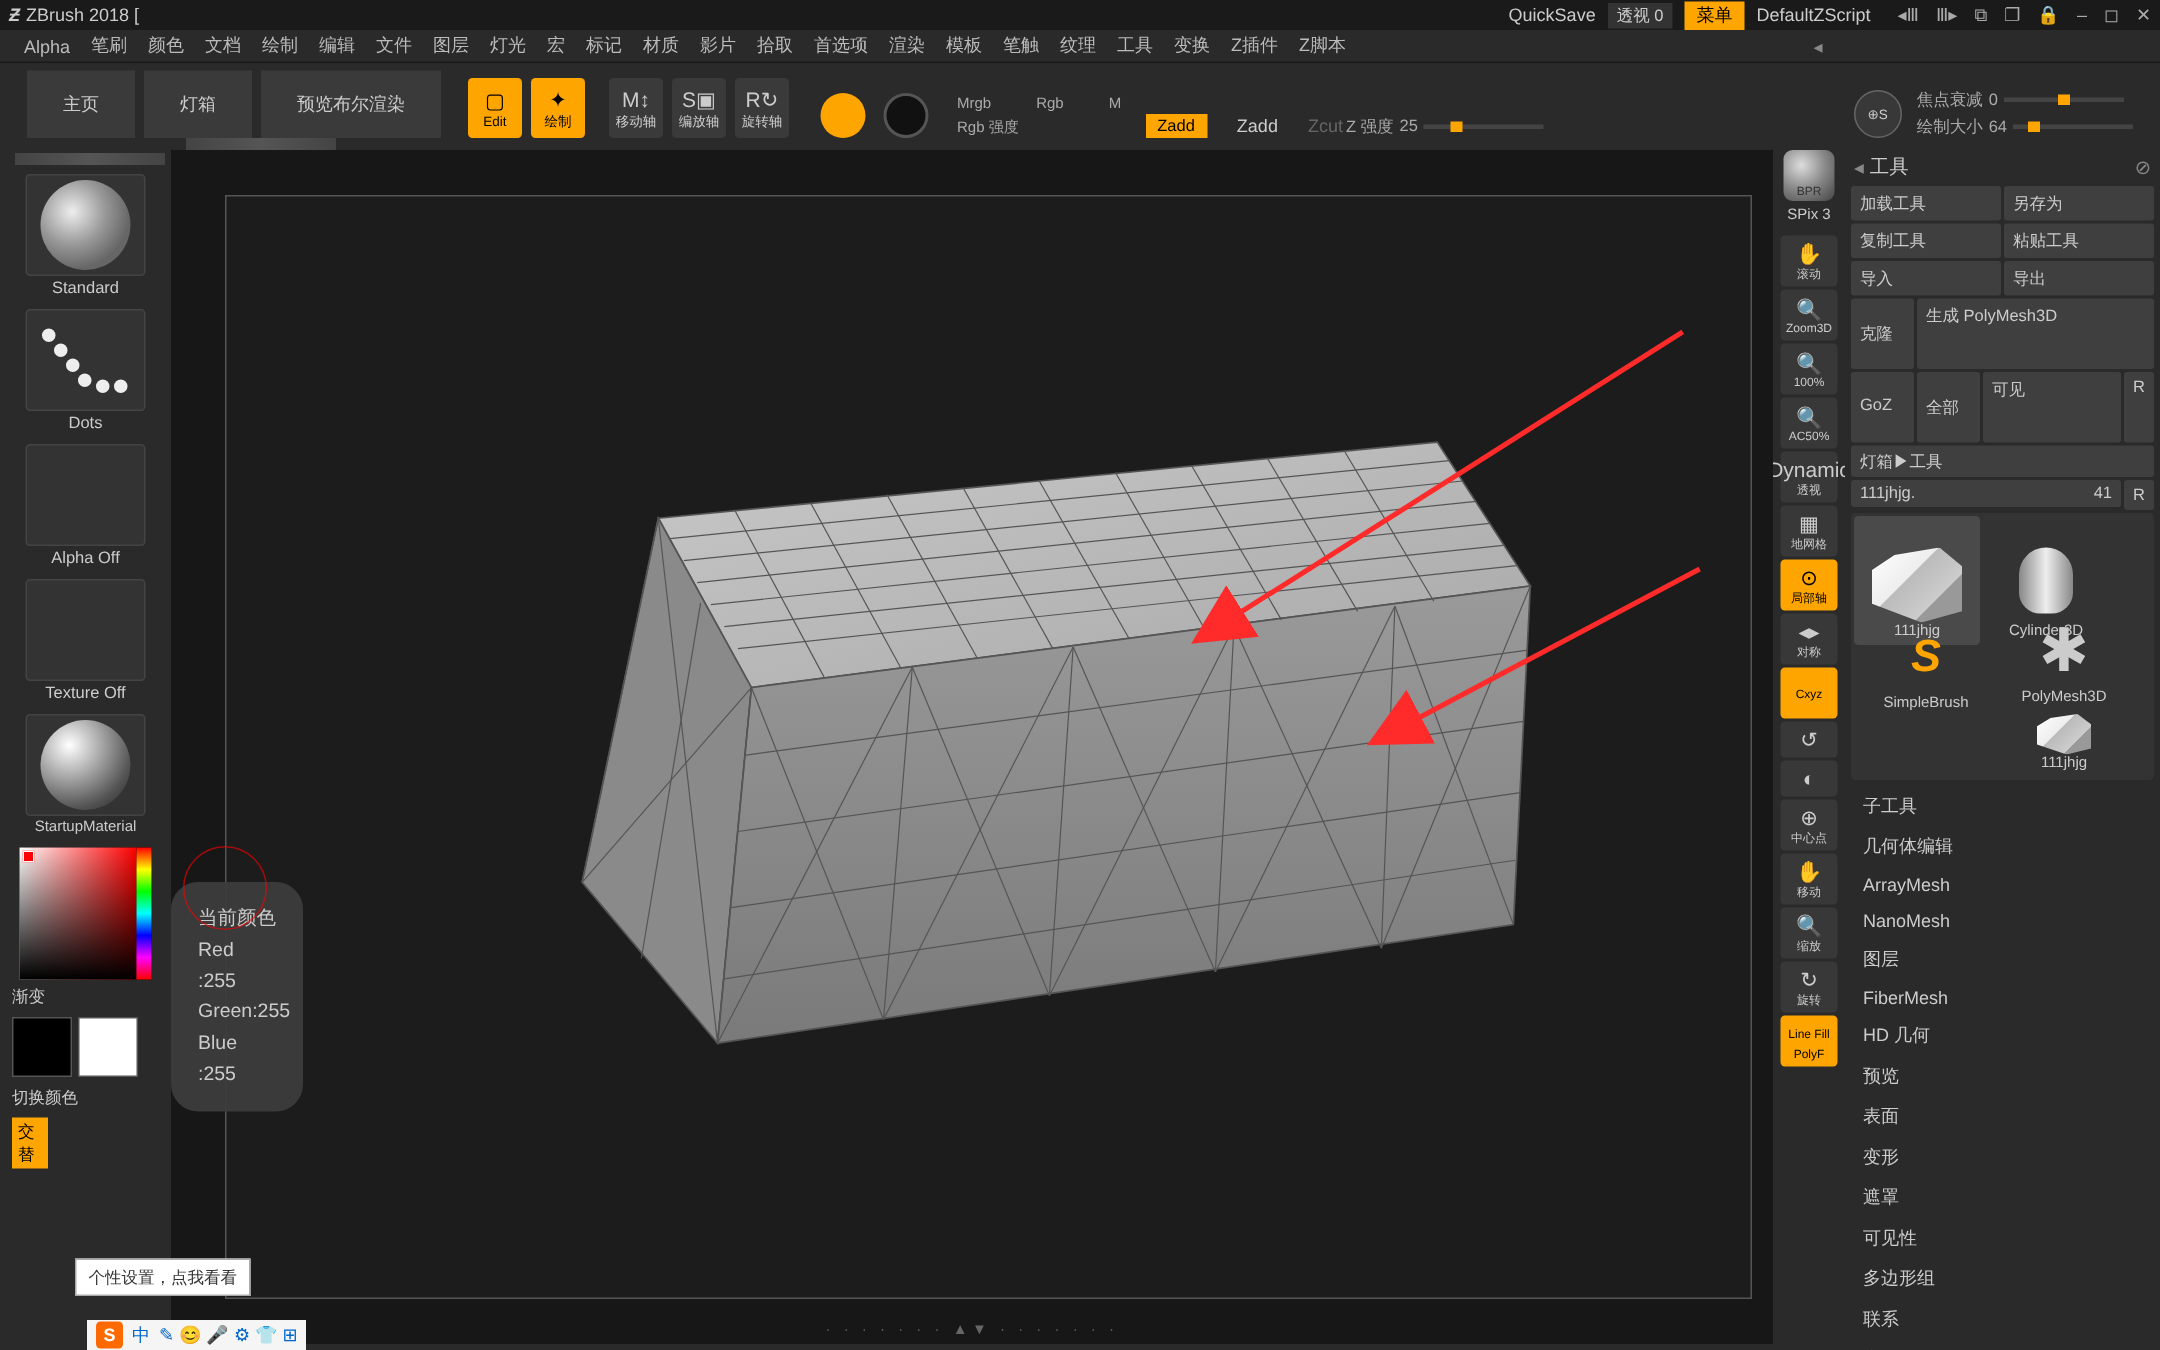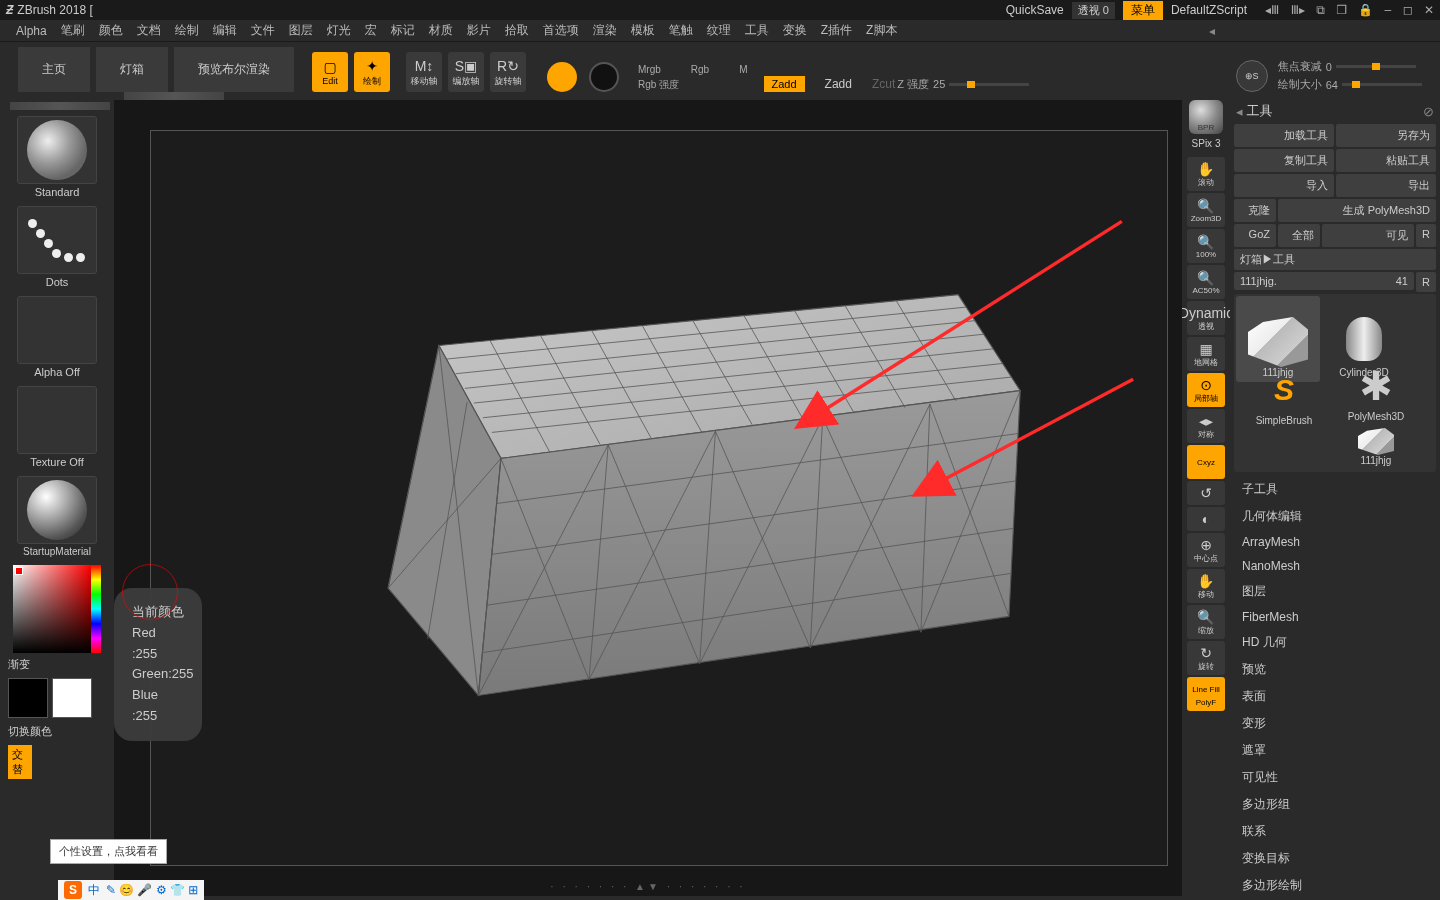--- a/index.html
+++ b/index.html
@@ -82,22 +82,22 @@
   .rs-btn.orange{background:#ffa500;color:#000}
   .rs-bpr{width:34px;height:34px;border-radius:6px;background:radial-gradient(circle at 35% 30%,#ddd,#888 50%,#444);display:flex;align-items:flex-end;justify-content:center;font-size:8px;color:#333;padding-bottom:2px}
   .rs-lbl{font-size:10px;margin:2px 0 6px}
 
   
   .rightpanel{width:210px;background:#2a2a2a;display:flex;flex-direction:column;padding:2px 4px}
   .rp-head{display:flex;align-items:center;padding:4px 2px;font-size:13px}
   .rp-head .arrow{color:#888;margin-right:4px}
   .rp-head .x{margin-left:auto;color:#888}
   .rp-row{display:flex;gap:2px;margin-bottom:2px}
-  .rp-btn{flex:1;background:#3f3f3f;color:#ccc;font-size:11px;padding:4px 6px;border-radius:2px;text-align:right}
-  .rp-btn.sm{flex:0 0 auto;padding:4px 6px}
+  .rp-btn{flex:1;background:#3f3f3f;color:#ccc;font-size:11px;padding:4px 6px;border-radius:2px;text-align:left}
+  .rp-btn.sm{flex:0 0 auto;padding:16px 6px}
   .rp-btn.tiny{flex:0 0 20px;text-align:center;padding:4px 0}
   .rp-strip{background:#3f3f3f;padding:3px 6px;font-size:11px;display:flex;border-radius:2px;margin-bottom:2px}
   .rp-strip .num{margin-left:auto}
   .tool-grid{display:flex;flex-wrap:wrap;gap:2px;background:#333;padding:2px;border-radius:3px;margin-bottom:4px}
   .tool-item{width:84px;height:86px;display:flex;flex-direction:column;align-items:center;justify-content:flex-end;font-size:10px;color:#ccc;padding-bottom:4px;border-radius:3px}
   .tool-item.sel{background:#4a4a4a}
   .tool-item .shape{width:60px;height:50px}
   .cube3d{background:linear-gradient(135deg,#fff 0%,#eee 40%,#bbb 41%,#ccc 70%,#999 71%);clip-path:polygon(25% 10%,75% 0%,100% 25%,100% 85%,55% 100%,0% 75%,0% 30%)}
   .cyl{width:36px;height:44px;margin:0 auto;background:linear-gradient(90deg,#888,#eee,#888);border-radius:18px 18px 14px 14px}
   .star{color:#ccc;font-size:40px;line-height:50px;text-align:center}

